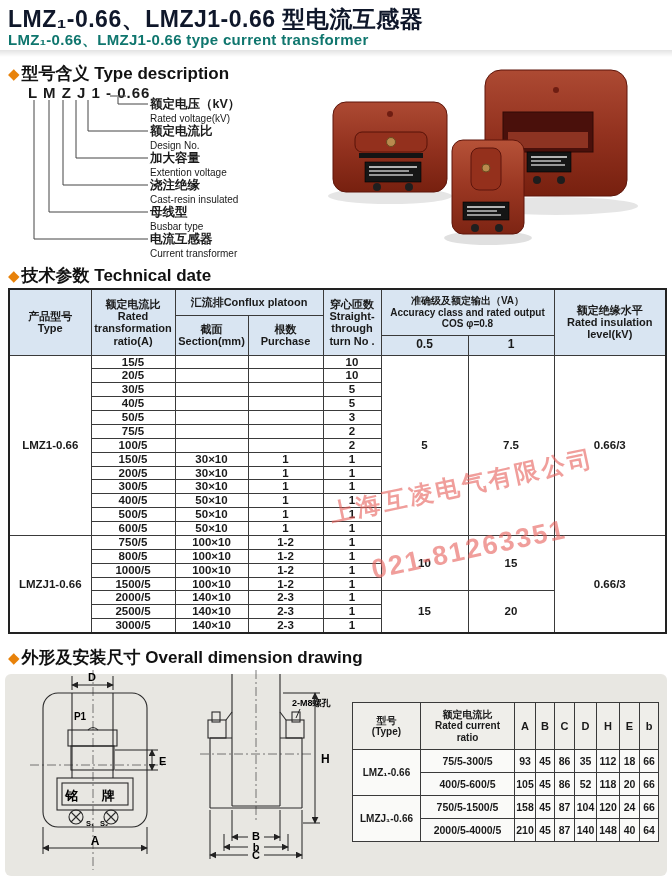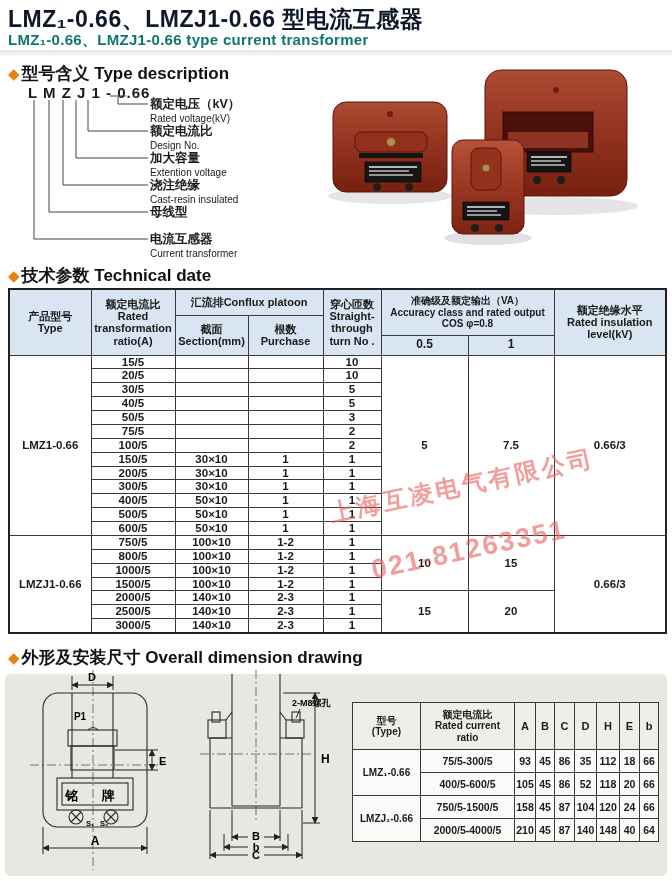--- a/index.html
+++ b/index.html
@@ -89,20 +89,21 @@
 <div class="abs td-item" style="top:152px;">
     <div class="cn">加大容量</div>
     <div class="en">Extention voltage</div>
   </div>
 <div class="abs td-item" style="top:179px;">
     <div class="cn">浇注绝缘</div>
     <div class="en">Cast-resin insulated</div>
   </div>
 <div class="abs td-item" style="top:206px;">
     <div class="cn">母线型</div>
+    <div class="en">Busbar type</div>
   </div>
 <div class="abs td-item" style="top:233px;">
     <div class="cn">电流互感器</div>
     <div class="en">Current transformer</div>
   </div>
 
 <svg class="abs" style="left:305px;top:56px;" width="362" height="192">
   <defs>
     <linearGradient id="gbody" x1="0" y1="0" x2="0" y2="1">
       <stop offset="0" stop-color="#ad4a33"></stop>

